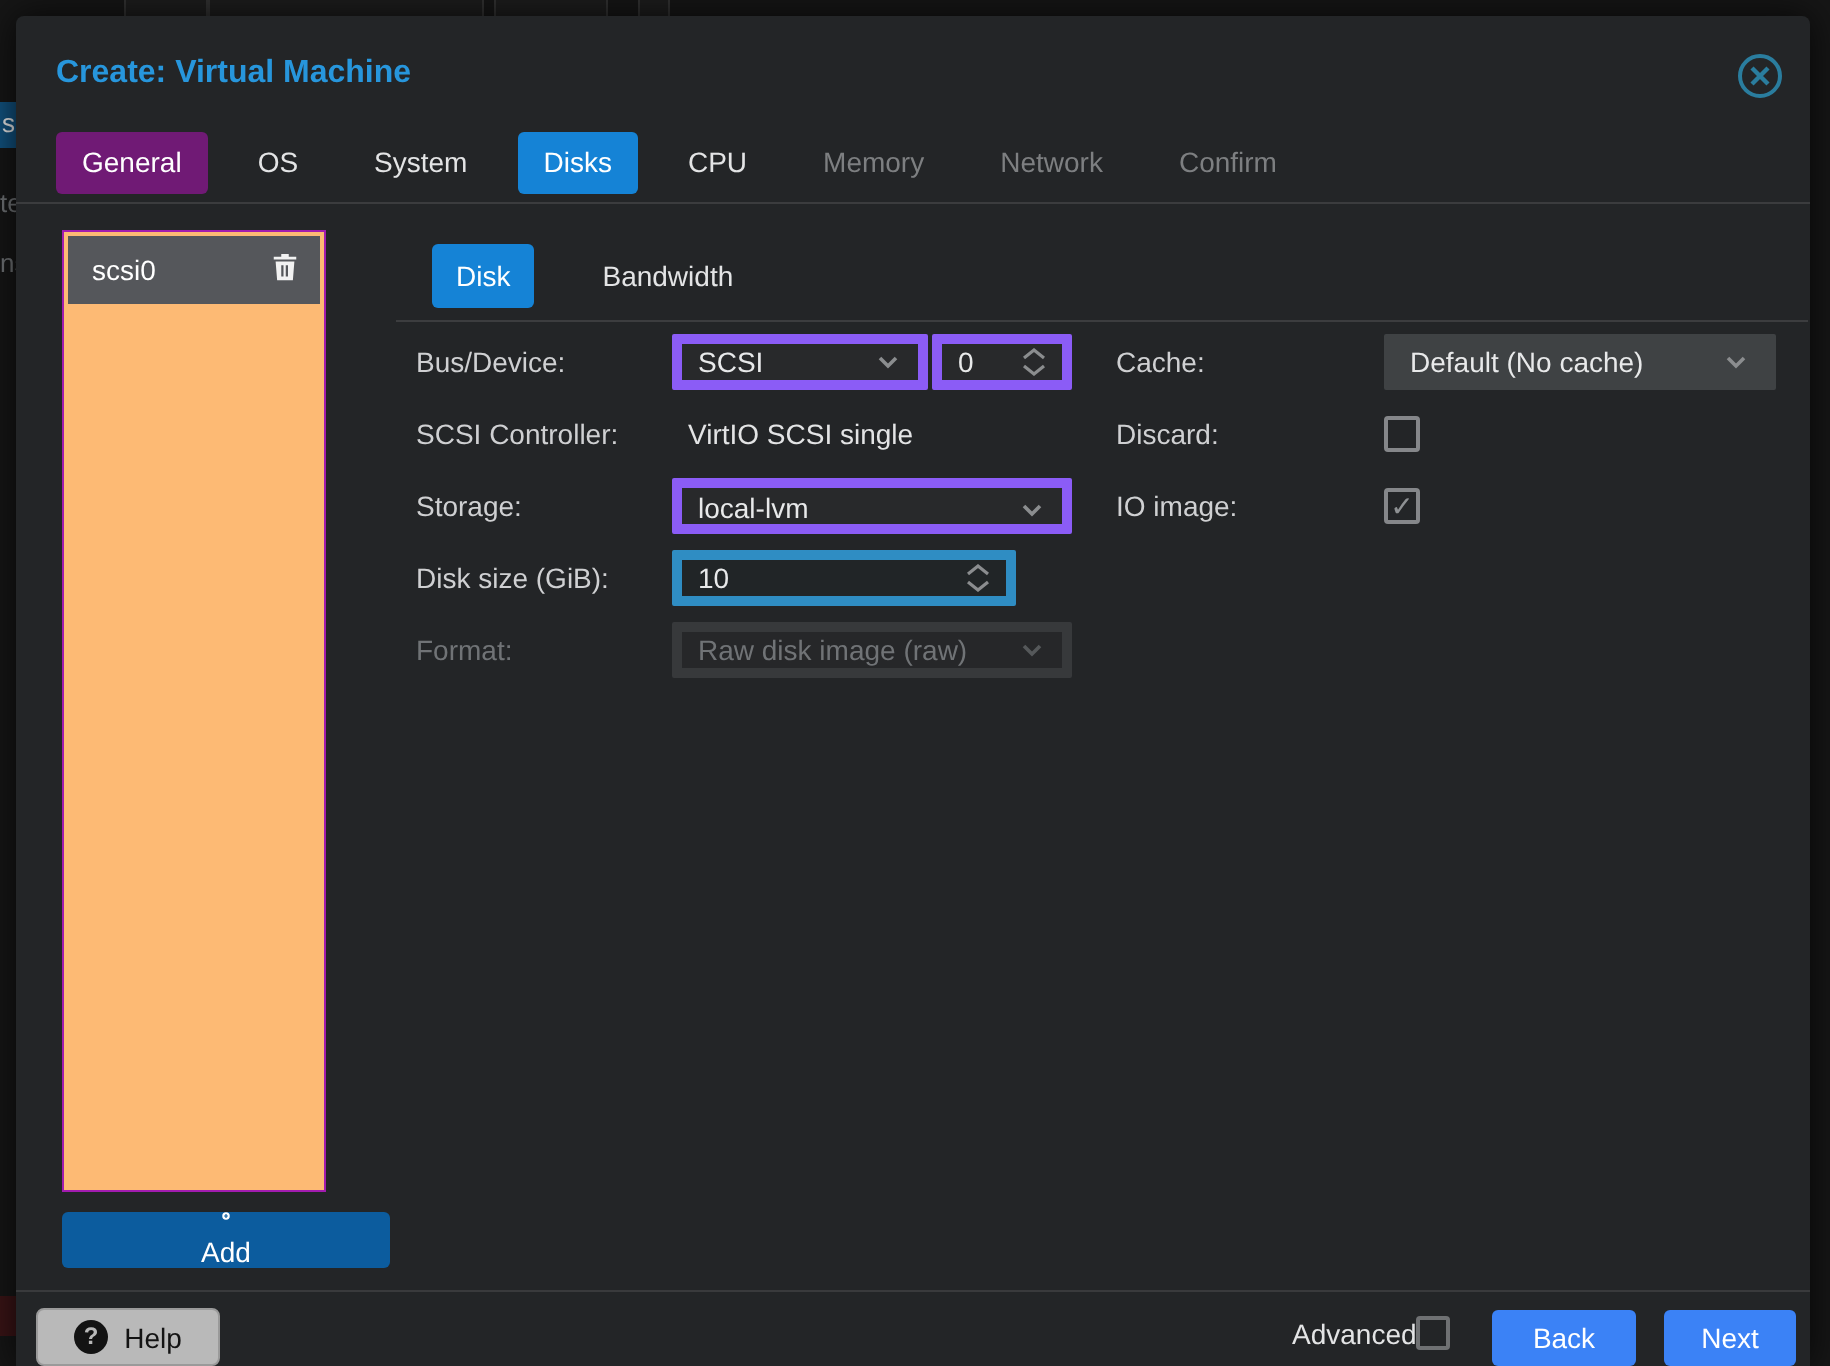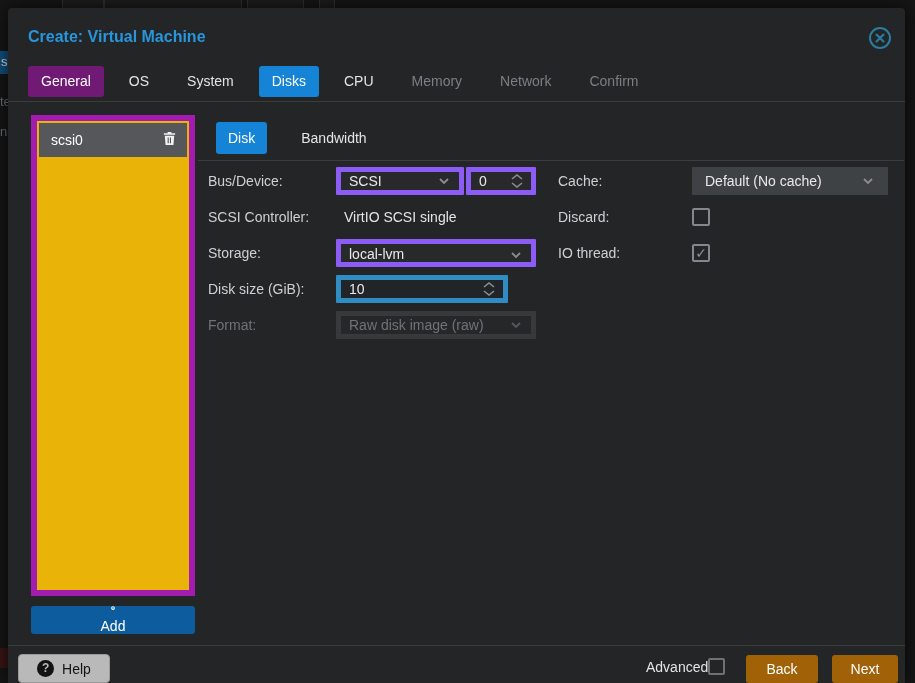--- a/index.html
+++ b/index.html
@@ -27,21 +27,21 @@
 
   
   .tabbar { position:absolute; left:20px; top:58px; display:flex; gap:12px; }
   .wtab { height:31px; line-height:31px; padding:0 13px; border-radius:3px; color:#e3e4e5; }
   .wtab.visited { background:#701a75; color:#fff; }
   .wtab.active  { background:#1583d6; color:#fff; }
   .wtab.disabled { color:#7d7f81; }
   .tab-sep { position:absolute; left:0; right:0; top:93px; height:1px; background:#3b3c3e; }
 
   
-  .disk-panel { position:absolute; left:23px; top:107px; width:164px; height:481px; background:#eab308; border:6px solid #a21caf; }
+  .disk-panel { position:absolute; left:23px; top:107px; width:132px; height:481px; background:#fdba74; border:1px solid #a21caf; }
   .disk-item { margin:2px; height:34px; background:#55575b; color:#fff; display:flex; align-items:center; padding:0 10px 0 12px; }
   .disk-item .grow { flex:1; }
   .add-btn { position:absolute; left:23px; top:598px; width:164px; height:28px; background:#0c5c9e; border-radius:3px; color:#fff; display:flex; align-items:center; justify-content:center; gap:8px; cursor:pointer;flex-direction:column; }
 
   
   .subtabs { position:absolute; left:208px; top:114px; display:flex; gap:22px; align-items:center; }
   .stab { height:32px; line-height:32px; padding:0 12px; border-radius:3px; color:#e3e4e5; }
   .stab.active { background:#1583d6; color:#fff; }
   .content-sep { position:absolute; left:190px; right:1px; top:152px; height:1px; background:#3c3d3f; }
 
@@ -60,21 +60,21 @@
   .chev { width:14px; height:14px; flex:0 0 auto; }
   .spinner { display:flex; flex-direction:column; gap:2px; margin-left:auto; flex:0 0 auto; }
   .checkbox { position:absolute; width:18px; height:18px; border:2px solid #85878a; border-radius:2px; background:transparent; color:#8e9193; font-size:14px; line-height:14px; text-align:center; }
 
   
   .footer-sep { position:absolute; left:0; right:0; top:637px; height:1px; background:#393a3c; }
   .help-btn { position:absolute; left:10px; top:646px; width:92px; height:29px; background:#b9b9b9; border:1px solid #9a9a9a; border-radius:4px; color:#131313; display:flex; align-items:center; justify-content:center; gap:8px; cursor:pointer; }
   .q-icon { width:17px; height:17px; border-radius:50%; background:#131313; color:#b9b9b9; font-size:12px; font-weight:bold; line-height:17px; text-align:center; }
   .adv-wrap { position:absolute; left:638px; top:650px; display:flex; align-items:center; gap:0; color:#e3e4e5; }
   .adv-box { width:17px; height:17px; border:2px solid #6f7173; border-radius:2px; }
-  .btn-blue { position:absolute; top:647px; height:28px; background:#a16207; border-radius:3px; color:#fff; display:flex; align-items:center; justify-content:center; cursor:pointer; }
+  .btn-blue { position:absolute; top:647px; height:28px; background:#3b82f6; border-radius:3px; color:#fff; display:flex; align-items:center; justify-content:center; cursor:pointer; }
 </style>
 </head>
 <body>
 
 <div class="screen">
 
   <div class="bg-topbtn" style="left:62px; width:42px;"></div>
   <div class="bg-topbtn" style="left:104px; width:138px;"></div>
   <div class="bg-topbtn" style="left:247px; width:57px;"></div>
   <div class="bg-topbtn" style="left:319px; width:16px;"></div>
@@ -186,21 +186,21 @@
     <div class="field lightbg" style="left:684px; top:159px; width:196px;">
       <span class="grow">Default (No cache)</span>
       <svg class="chev" viewBox="0 0 14 14">
           <path d="M3 5l4 4 4-4" stroke="#8b8d8f" stroke-width="1.8" fill="none"></path>
         </svg>
     </div>
 
     <div class="flabel" style="left:550px; top:195px;">Discard:</div>
     <div class="checkbox" style="left:684px; top:200px;"></div>
 
-    <div class="flabel" style="left:550px; top:231px;">IO thread:</div>
+    <div class="flabel" style="left:550px; top:231px;">IO image:</div>
     <div class="checkbox" style="left:684px; top:236px;">✓</div>
 
     <div class="footer-sep"></div>
 
     <div class="help-btn">
       <span class="q-icon">?</span>
       <span>Help</span>
     </div>
 
     <div class="adv-wrap">

